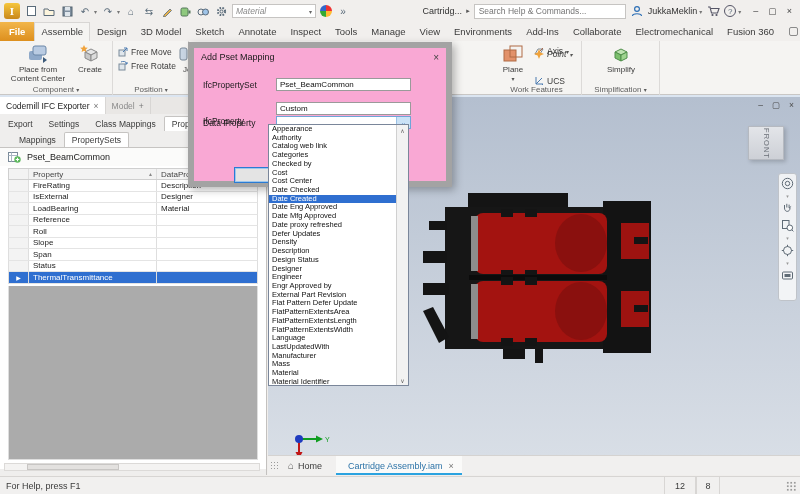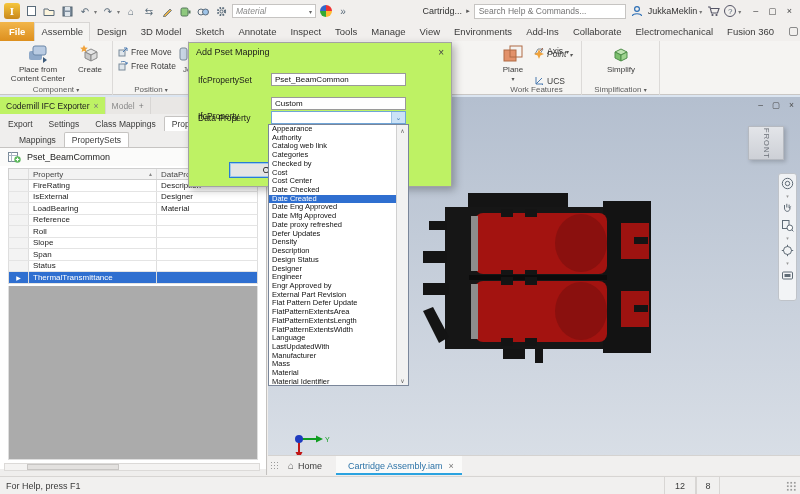--- a/index.html
+++ b/index.html
@@ -40,21 +40,21 @@
   .grouplabel .caret { font-size:6px; }
   .bigbtn { position:absolute; top:3px; display:flex; flex-direction:column; align-items:center; font-size:8px; line-height:8.5px; text-align:center; color:#3b3b3b; }
   .bigbtn .bicon { margin-bottom:2px; }
   .smallbtn { position:absolute; display:flex; align-items:center; gap:3px; font-size:8.5px; color:#3b3b3b; white-space:nowrap; }
   .mini-caret { font-size:6px; color:#555; }
 
   
   .panel { position:absolute; left:0; top:97px; width:267px; height:378px; background:#efeeed; border-right:1px solid #c3c1bf; }
   .paneltabs { position:absolute; left:0; top:0; width:100%; height:17px; display:flex; font-size:8.5px; align-items:stretch; background:#e9e7e5; }
   .ptab { padding:0 6px; display:flex; align-items:center; gap:4px; color:#8a8a8a; border-right:1px solid #d8d6d4; }
-  .ptab.active { background:#bef264; color:#222;text-align:right; }
+  .ptab.active { background:#ffffff; color:#222;text-align:right; }
   .ptab .trail { color:#777; }
   .navtabs, .subtabs { position:absolute; left:0; width:100%; display:flex; font-size:8.5px; align-items:flex-end; }
   .navtabs { top:17px; height:17px; }
   .subtabs { top:34px; height:16px;margin-left:11px; }
   .ntab { padding:2px 7px; border:1px solid transparent; border-bottom:none; color:#3b3b3b; white-space:nowrap; }
   .ntab.active { background:#fff; border-color:#c6c4c2; border-radius:2px 2px 0 0; }
   .panelbody { position:absolute; left:0; top:50px; width:266px; height:322px; background:#fff; border-top:1px solid #c6c4c2; }
   .psetbar { position:absolute; left:0; top:0; width:100%; height:18px; display:flex; align-items:center; gap:6px; padding-left:8px; font-size:9px; color:#222; background:#fbfbfa; }
   .table { position:absolute; left:8px; top:20px; width:250px; }
   .thead { display:flex; height:12px; background:#f3f3f3; border:1px solid #cfcfcf; font-size:8px; color:#444; }
@@ -93,21 +93,21 @@
 
   
   .statusbar { position:absolute; left:0; top:476px; width:800px; height:18px; background:#f1f0ef; border-top:1px solid #d7d5d3; font-size:9px; color:#3b3b3b; }
   .status-help { position:absolute; left:6px; top:4px; }
   .status-cell { position:absolute; top:0; height:100%; border-left:1px solid #d8d6d4; border-right:1px solid #d8d6d4; display:flex; align-items:center; justify-content:center; }
   .cell1 { right:104px; width:32px; }
   .cell2 { right:80px; width:24px; }
   .resize-grip { position:absolute; right:4px; bottom:3px; width:10px; height:10px; background:radial-gradient(#9a9a9a 30%, transparent 32%); background-size:3.5px 3.5px; }
 
   
-  .dialog { position:absolute; left:188px; top:42px; width:264px; height:145px; background:#bef264; border:1px solid #a3a3a3; box-shadow:3px 3px 8px rgba(0,0,0,.28); z-index:50; }
+  .dialog { position:absolute; left:188px; top:42px; width:264px; height:145px; background:#f9a8d4; border:6px solid #a3a3a3; box-shadow:3px 3px 8px rgba(0,0,0,.28); z-index:50; }
   .dlg-title { position:absolute; left:0; top:0; width:100%; height:18px; display:flex; align-items:center; justify-content:space-between; padding:0 7px; font-size:9px; color:#1a1a1a; }
   .dlg-close { color:#444; font-size:10px; }
   .dlg-label { position:absolute; left:9px; font-size:8.5px; color:#1a1a1a; }
   .dlg-input { position:absolute; left:82px; width:135px; height:13px; border:1px solid #9a9a9a; background:#fff; font-size:8px; padding:0 3px; font-family:"Liberation Sans",sans-serif; color:#111; }
   .combo { position:absolute; left:82px; width:135px; height:13px; border:1px solid #6fa5d8; background:#fff; display:flex; }
   .combo .cval { flex:1; font-size:8px; padding:1px 3px; }
   .combo .cbtn { width:14px; background:#cbe2f6; border-left:1px solid #9ac1e4; color:#3c76b8; font-size:7px; display:flex; align-items:center; justify-content:center; }
   .okbtn { position:absolute; left:40px; top:119px; width:80px; height:16px; background:#e4e4e4; border:1px solid #2a7bd4; box-shadow:inset 0 0 0 1px #9ec7ec; font-size:8.5px; display:flex; align-items:center; justify-content:center; color:#111; z-index:1; }
 
   

